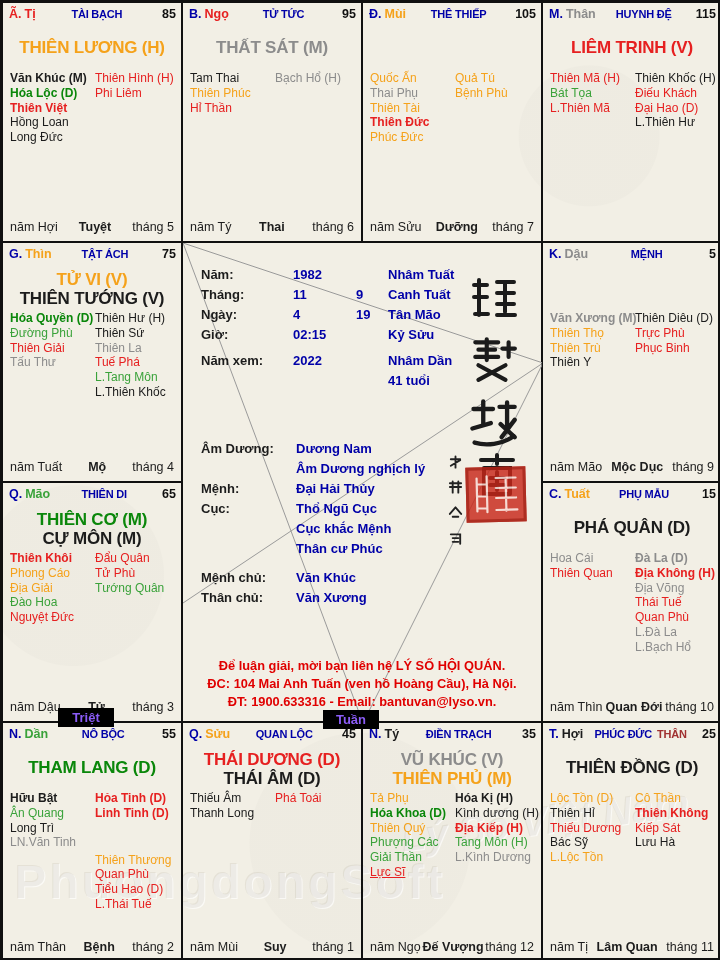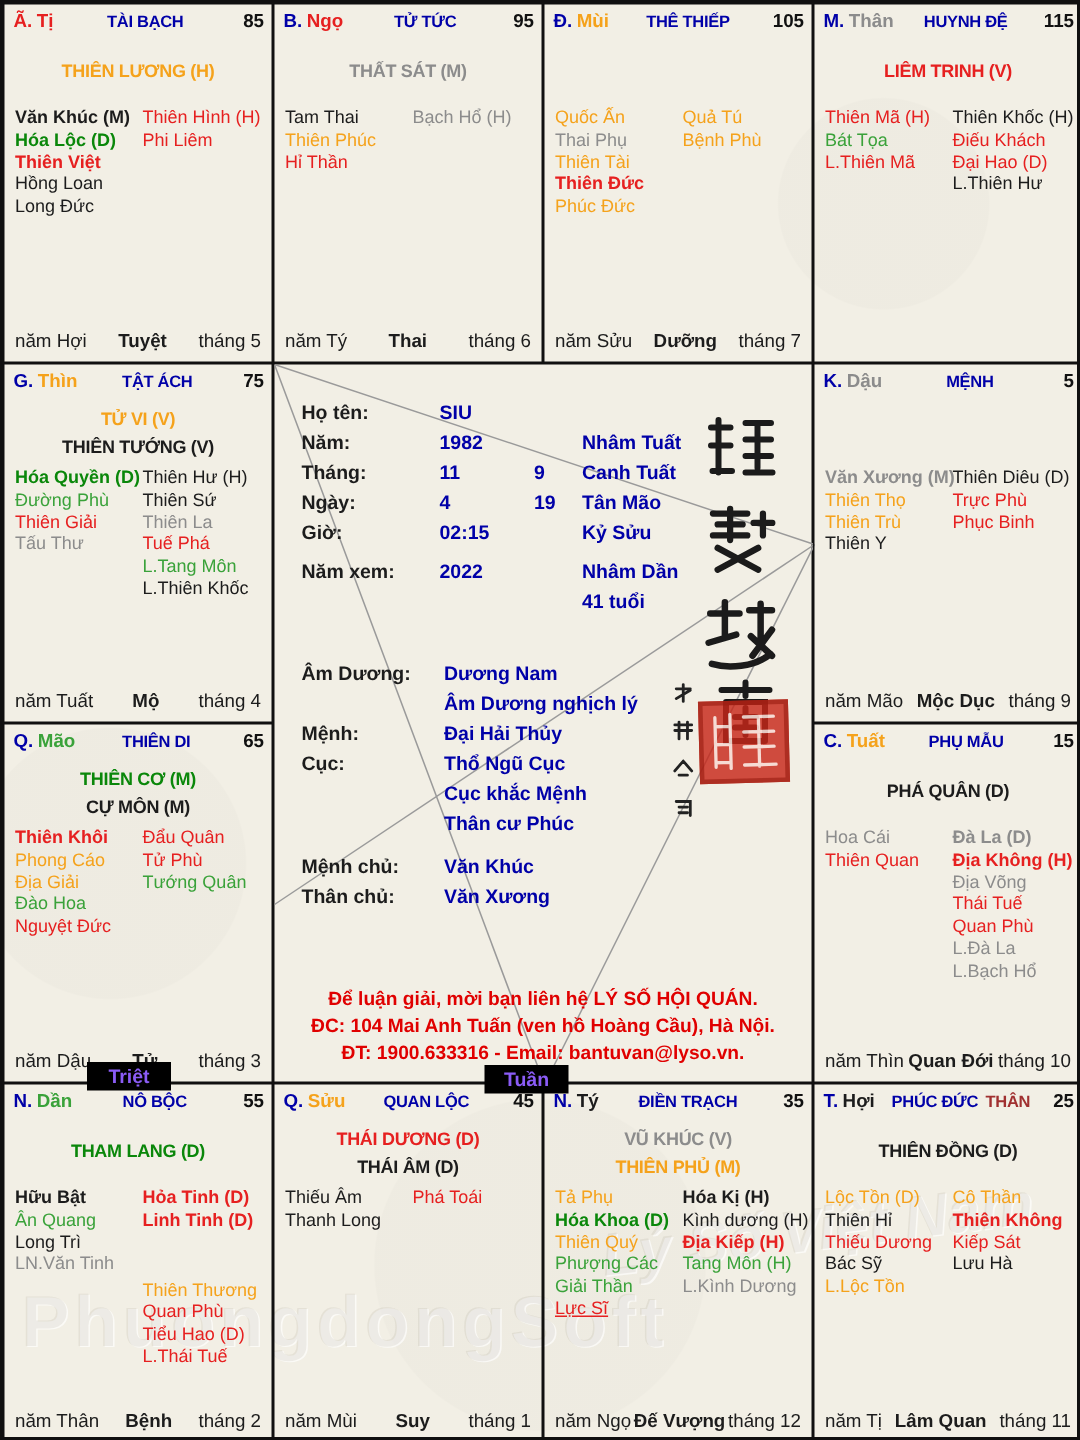--- a/index.html
+++ b/index.html
@@ -17,21 +17,21 @@
   .wm2{left:398px;top:796px;font-size:40px;transform:rotate(-7deg);font-style:italic;}
   .cell{position:absolute;width:180px;height:240px;border:1px solid #101010;box-sizing:border-box;z-index:1;}
   .center{position:absolute;left:180px;top:240px;width:360px;height:480px;border:1px solid #101010;box-sizing:border-box;z-index:1;}
   .hdr{position:absolute;top:4px;left:6px;right:5px;display:flex;align-items:baseline;
     font-weight:bold;font-size:12.5px;white-space:nowrap;}
   .branch{margin-left:3px;}
   .pname{flex:1;text-align:center;white-space:nowrap;font-size:11px;letter-spacing:-0.2px;}
   .pextra{margin-left:5px;}
   .pnum{margin-left:4px;color:#111;}
   .mains{position:absolute;top:27px;left:0;right:0;text-align:center;font-weight:bold;
-    font-size:12px;line-height:19px;letter-spacing:-0.2px;}
+    font-size:17px;line-height:19px;letter-spacing:-0.2px;}
   .mains.single{padding-top:8px;}
   .colL{position:absolute;top:68px;left:7px;font-size:12px;line-height:14.8px;}
   .colR{position:absolute;top:68px;left:92px;font-size:12px;line-height:14.8px;}
   .star{display:block;white-space:nowrap;}
   .foot{position:absolute;left:7px;right:7px;bottom:7px;font-size:12.5px;display:flex;
     align-items:baseline;color:#1c1c1c;}
   .fs{flex:1;text-align:center;font-weight:bold;}
   .lines{position:absolute;left:0;top:0;z-index:0;}
   .info{position:absolute;left:18px;top:22px;right:8px;z-index:2;}
   .irow{display:flex;line-height:20px;font-weight:bold;font-size:13px;}
@@ -67,26 +67,20 @@
   <div class="center">
     <svg class="lines" width="360" height="480">
       <line x1="0" y1="0" x2="360" y2="120" stroke="#9a9a9a" stroke-width="1"></line>
       <line x1="0" y1="360" x2="360" y2="120" stroke="#9a9a9a" stroke-width="1"></line>
       <line x1="180" y1="480" x2="360" y2="120" stroke="#9a9a9a" stroke-width="1"></line>
       <line x1="0" y1="0" x2="180" y2="480" stroke="#9a9a9a" stroke-width="1"></line>
     </svg>
 
     <div class="info">
         <div class="irow">
-          <span class="il">Họ tên:</span>
-          <span class="iv1">SIU</span>
-          <span class="iv2"></span>
-          <span class="iv3"></span>
-        </div>
-        <div class="irow">
           <span class="il">Năm:</span>
           <span class="iv1">1982</span>
           <span class="iv2"></span>
           <span class="iv3">Nhâm Tuất</span>
         </div>
         <div class="irow">
           <span class="il">Tháng:</span>
           <span class="iv1">11</span>
           <span class="iv2">9</span>
           <span class="iv3">Canh Tuất</span>

